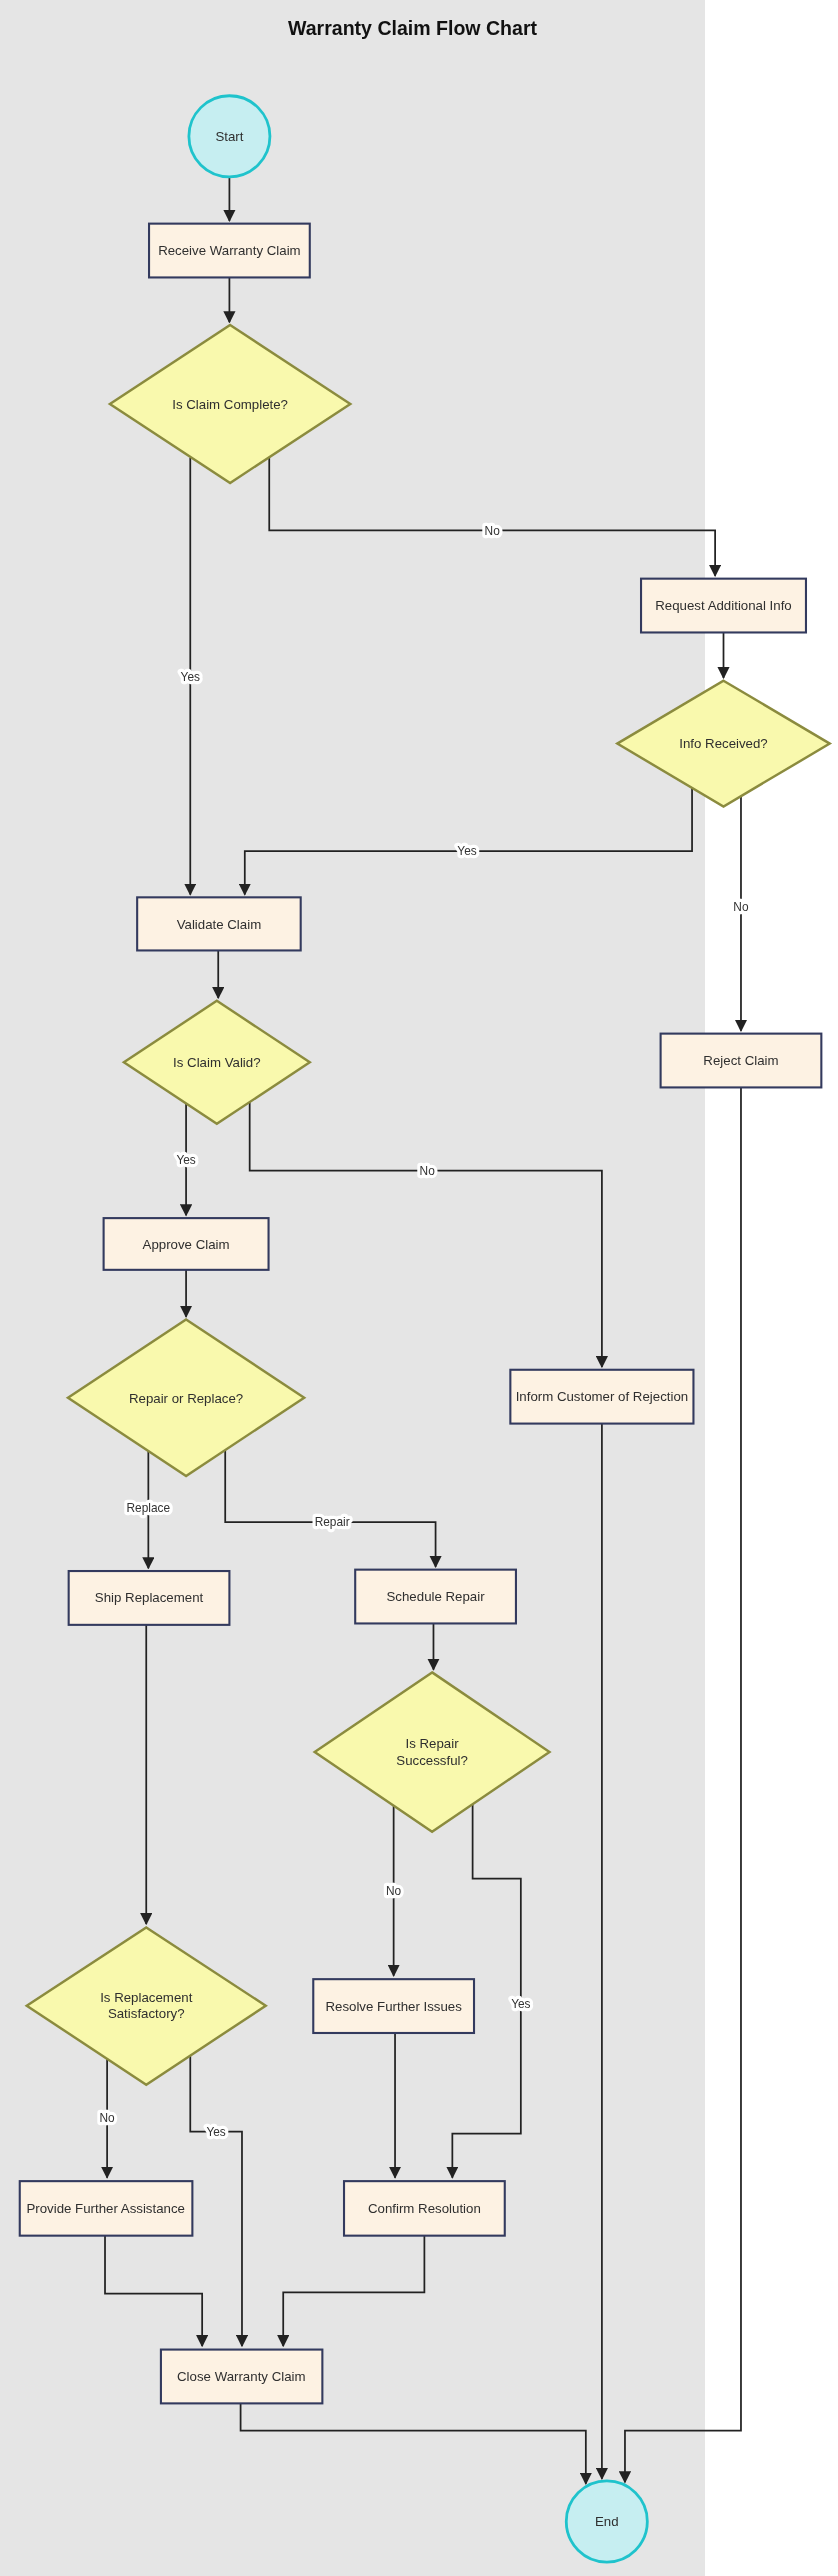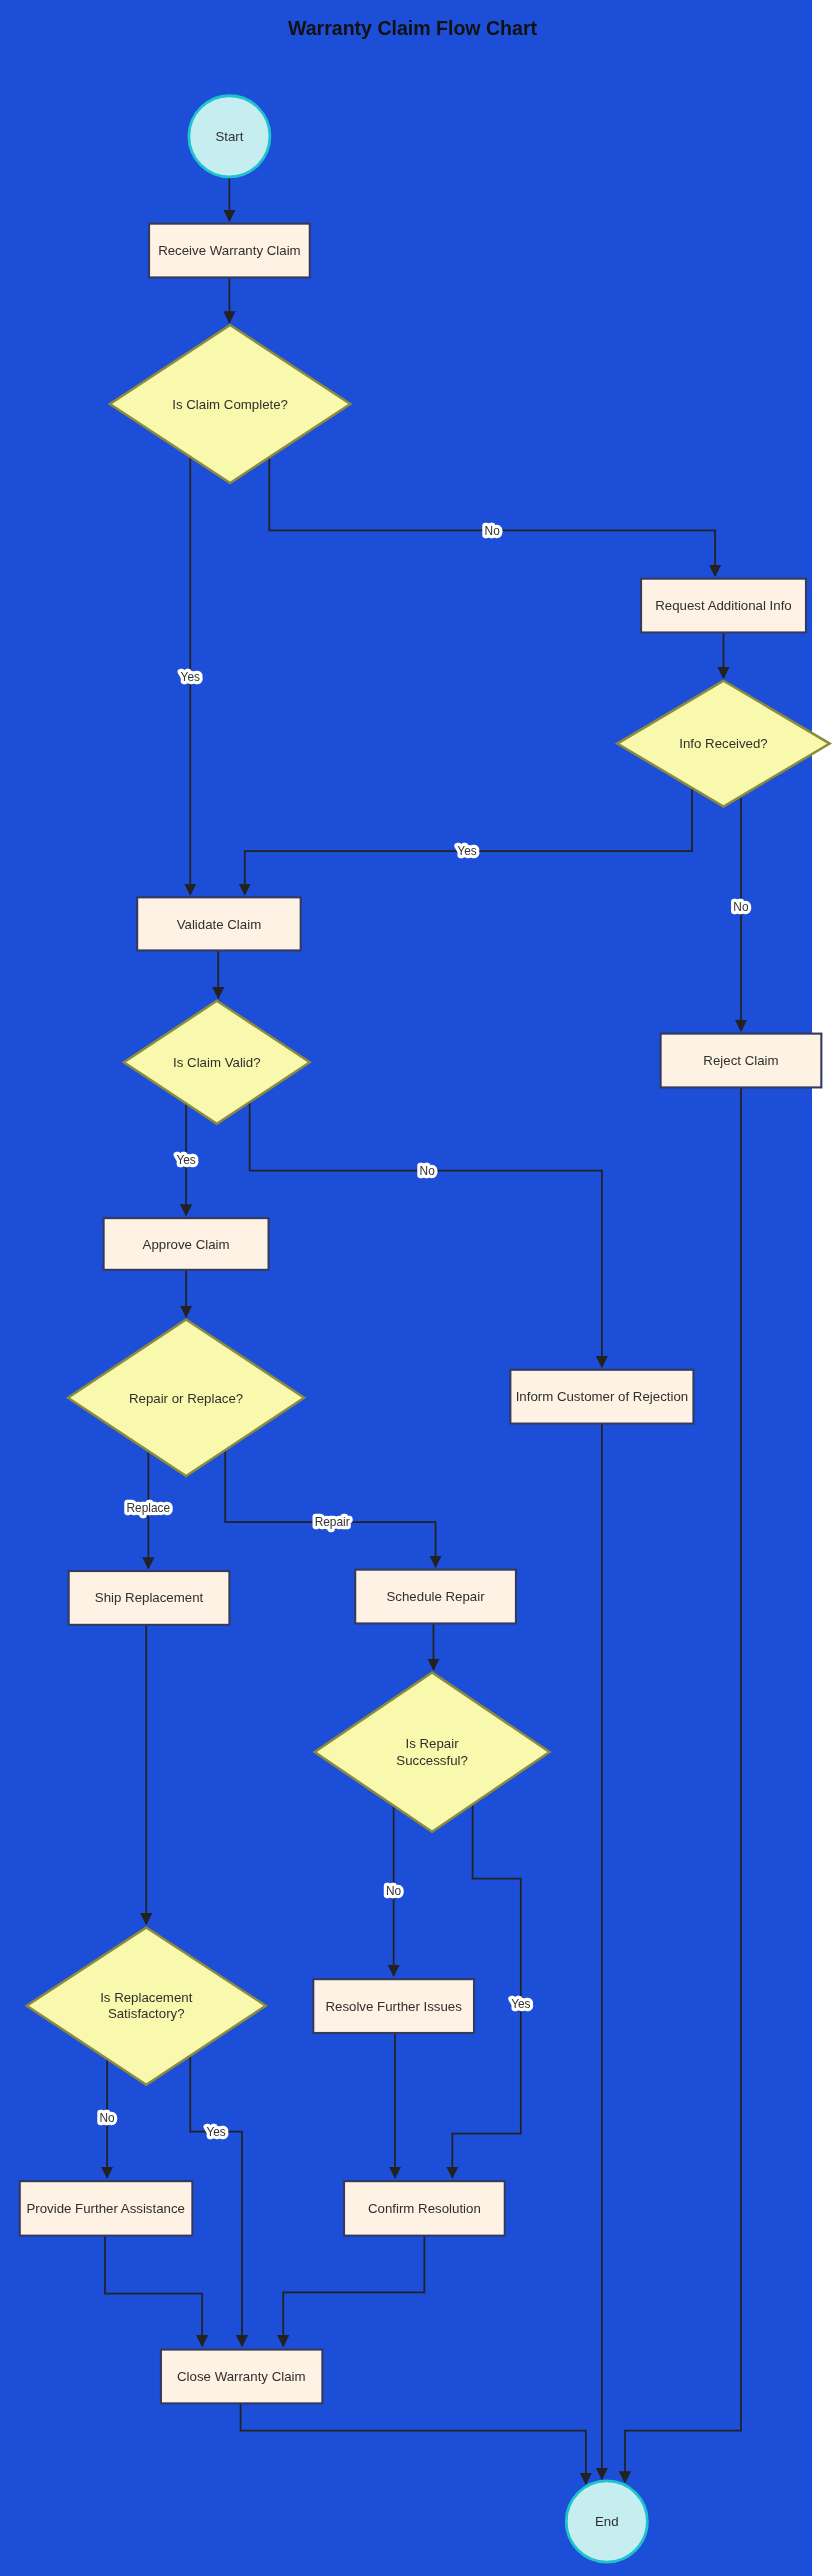--- a/index.html
+++ b/index.html
@@ -1,16 +1,16 @@
 <!DOCTYPE html>
 <html style="font-size:11.2px"><head>
 <meta charset="utf-8">
 <style>
   html,body { margin:0; padding:0; background:#ffffff; }
-  .page { width:812px; height:2576px; position:relative; background:#1d4ed8; }
+  .page { width:705px; height:2576px; position:relative; background:#e5e5e5; }
   svg { display:block; }
   text { font-family:"Liberation Sans", sans-serif; }
   .title { font-size:28px; font-weight:bold; fill:#111111; text-anchor:middle; }
   .terminal { fill:#c6eef1; stroke:#1fc3cc; stroke-width:4; }
   .process  { fill:#fdf2e3; stroke:#333a5e; stroke-width:3; }
   .decision { fill:#f9f9ad; stroke:#8b8b3e; stroke-width:3.5; }
   .node-label { font-size:19px; fill:#2f2f2f; text-anchor:middle; }
   .edge { fill:none; stroke:#222222; stroke-width:2.5; }
   .edge-label { font-size:17px; fill:#333333; text-anchor:middle;
                 paint-order:stroke; stroke:#ffffff; stroke-width:9px; stroke-linejoin:round; }

